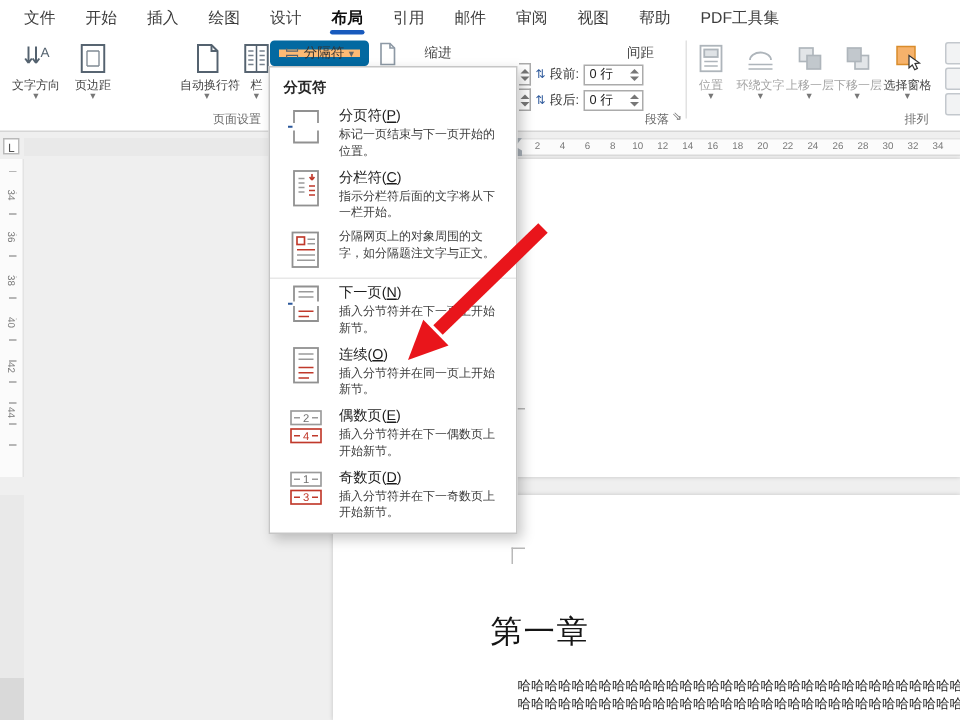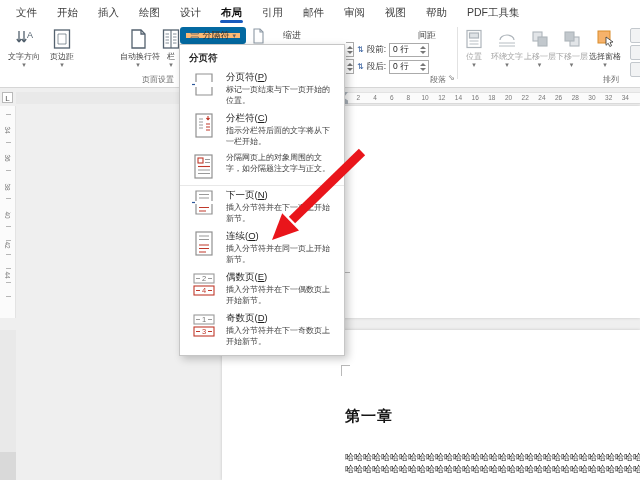--- a/index.html
+++ b/index.html
@@ -62,21 +62,21 @@
   .v-ruler span{position:absolute;left:3px;font-size:6.5px;color:#777;transform:rotate(90deg);transform-origin:center;background:#fbfbfb;line-height:8px}
   .v-ruler2{position:absolute;left:0;top:330px;width:16px;height:150px;background:#e9e9e9}
   .v-ruler2 .dark{position:absolute;left:0;right:0;top:122px;bottom:0;background:#d9d9d9}
 
   
   .page{position:absolute;left:222px;width:418px;background:#fff;box-shadow:0 0 3px rgba(0,0,0,.18)}
   .page1{top:106px;height:212px}
   .page2{top:330px;height:150px}
   .mark-bl{position:absolute;left:341px;top:262px;width:8px;height:10px;border-left:1px solid #b9b9b9;border-bottom:1px solid #b9b9b9}
   .mark-tl{position:absolute;left:341px;top:365px;width:8px;height:10px;border-left:1px solid #b9b9b9;border-top:1px solid #b9b9b9}
-  .doc-heading{position:absolute;left:345px;top:407px;font-size:15px;font-weight:bold;color:#151515;letter-spacing:1px}
+  .doc-heading{position:absolute;left:327px;top:407px;font-size:21px;font-weight:normal;color:#151515;letter-spacing:1px}
   .doc-line{position:absolute;left:345px;width:295px;overflow:hidden;white-space:nowrap;font-size:9px;color:#222;line-height:12px}
   .dl1{top:451px}.dl2{top:463px}
 
   
   .menu{position:absolute;left:179px;top:44px;width:166px;background:#fff;border:1px solid #c6c6c6;
         box-shadow:3px 3px 8px rgba(0,0,0,.22);z-index:50;padding:3px 0 5px;box-sizing:border-box}
   .menu-header{font-weight:bold;font-size:9.5px;color:#262626;padding:4px 9px 3px}
   .menu-item{display:flex;gap:9px;padding:3px 5px 3px 11px;align-items:flex-start}
   .menu-item .ic{width:26px;height:27px;flex:none}
   .menu-item .tx{width:106px}

